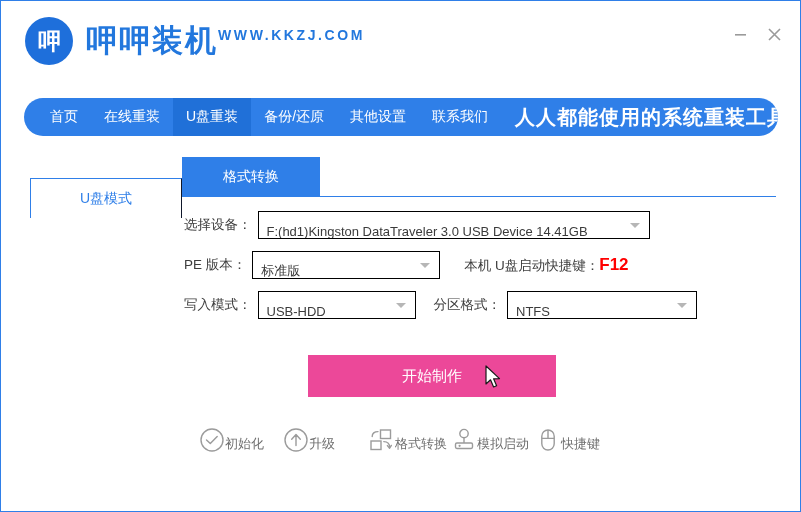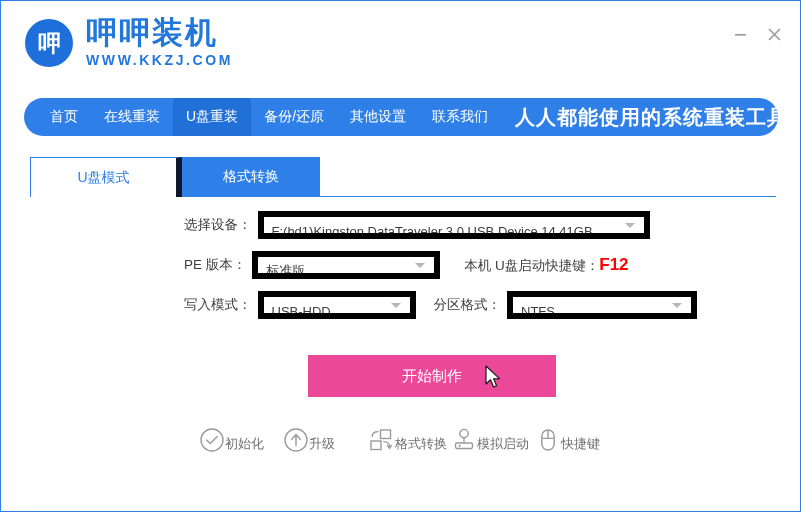--- a/index.html
+++ b/index.html
@@ -50,21 +50,21 @@
     justify-content: center;
     color: #ffffff;
     font-size: 23px;
     font-weight: bold;
     letter-spacing: -1px;
     line-height: 1;
   }
   #brand-text {
     margin-left: 13px;
     display: flex;
-    flex-direction: column;
+    flex-direction: row;
     justify-content: center;
   }
   #brand-name {
     color: #2277dd;
     font-size: 31px;
     font-weight: bold;
     line-height: 1.05;
     letter-spacing: 2px;
   }
   #brand-url {
@@ -158,22 +158,23 @@
     cursor: pointer;
     white-space: nowrap;
   }
   #tab-usb {
     left: 0;
     width: 152px;
     background: #ffffff;
     color: #2f7fe8;
     border-left: 1px solid #2f7fe8;
     border-top: 1px solid #2f7fe8;
-    border-right: 6px solid #0f172a;
+    border-right: 1px solid #0f172a;
     z-index: 2;
+    margin-top: 21px;
   }
   #tab-local {
     left: 152px;
     width: 138px;
     background: #2f7fe8;
     color: #ffffff;
     z-index: 1;
   }
 
   
@@ -195,21 +196,21 @@
     font-size: 13.5px;
     color: #3d3d3d;
     white-space: nowrap;
     text-align: right;
     margin-right: 6px;
   }
   .select-box {
     position: relative;
     box-sizing: border-box;
     height: 28px;
-    border: 6px solid #000000;
+    border: 1px solid #000000;
     background: #ffffff;
     display: flex;
     align-items: center;
     padding: 12px 24px 0 8px;
     font-size: 13px;
     color: #3b3b3b;
     cursor: pointer;
     white-space: nowrap;
     overflow: hidden;
   }

